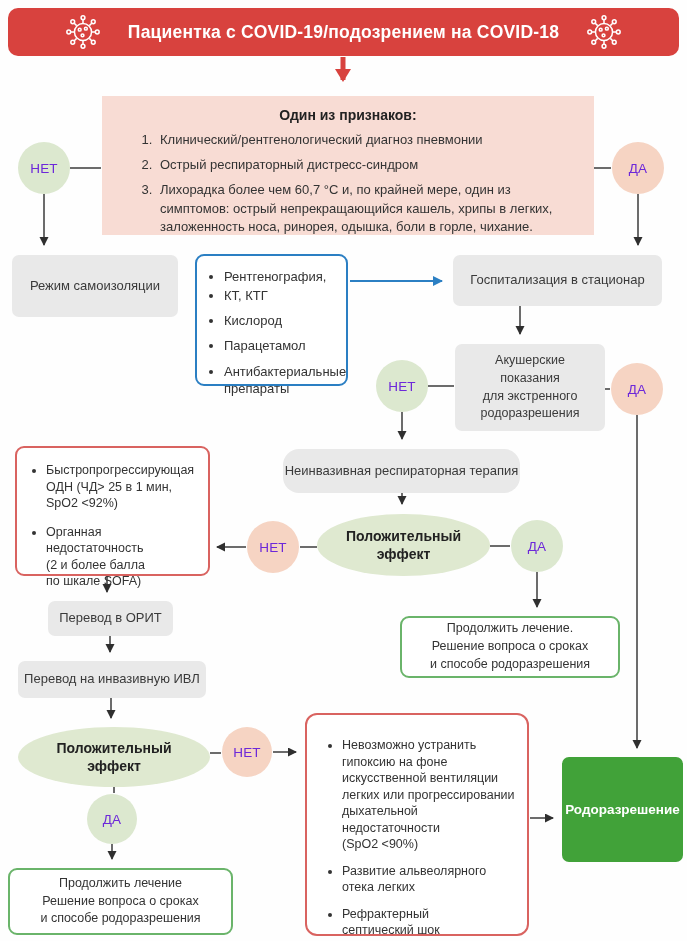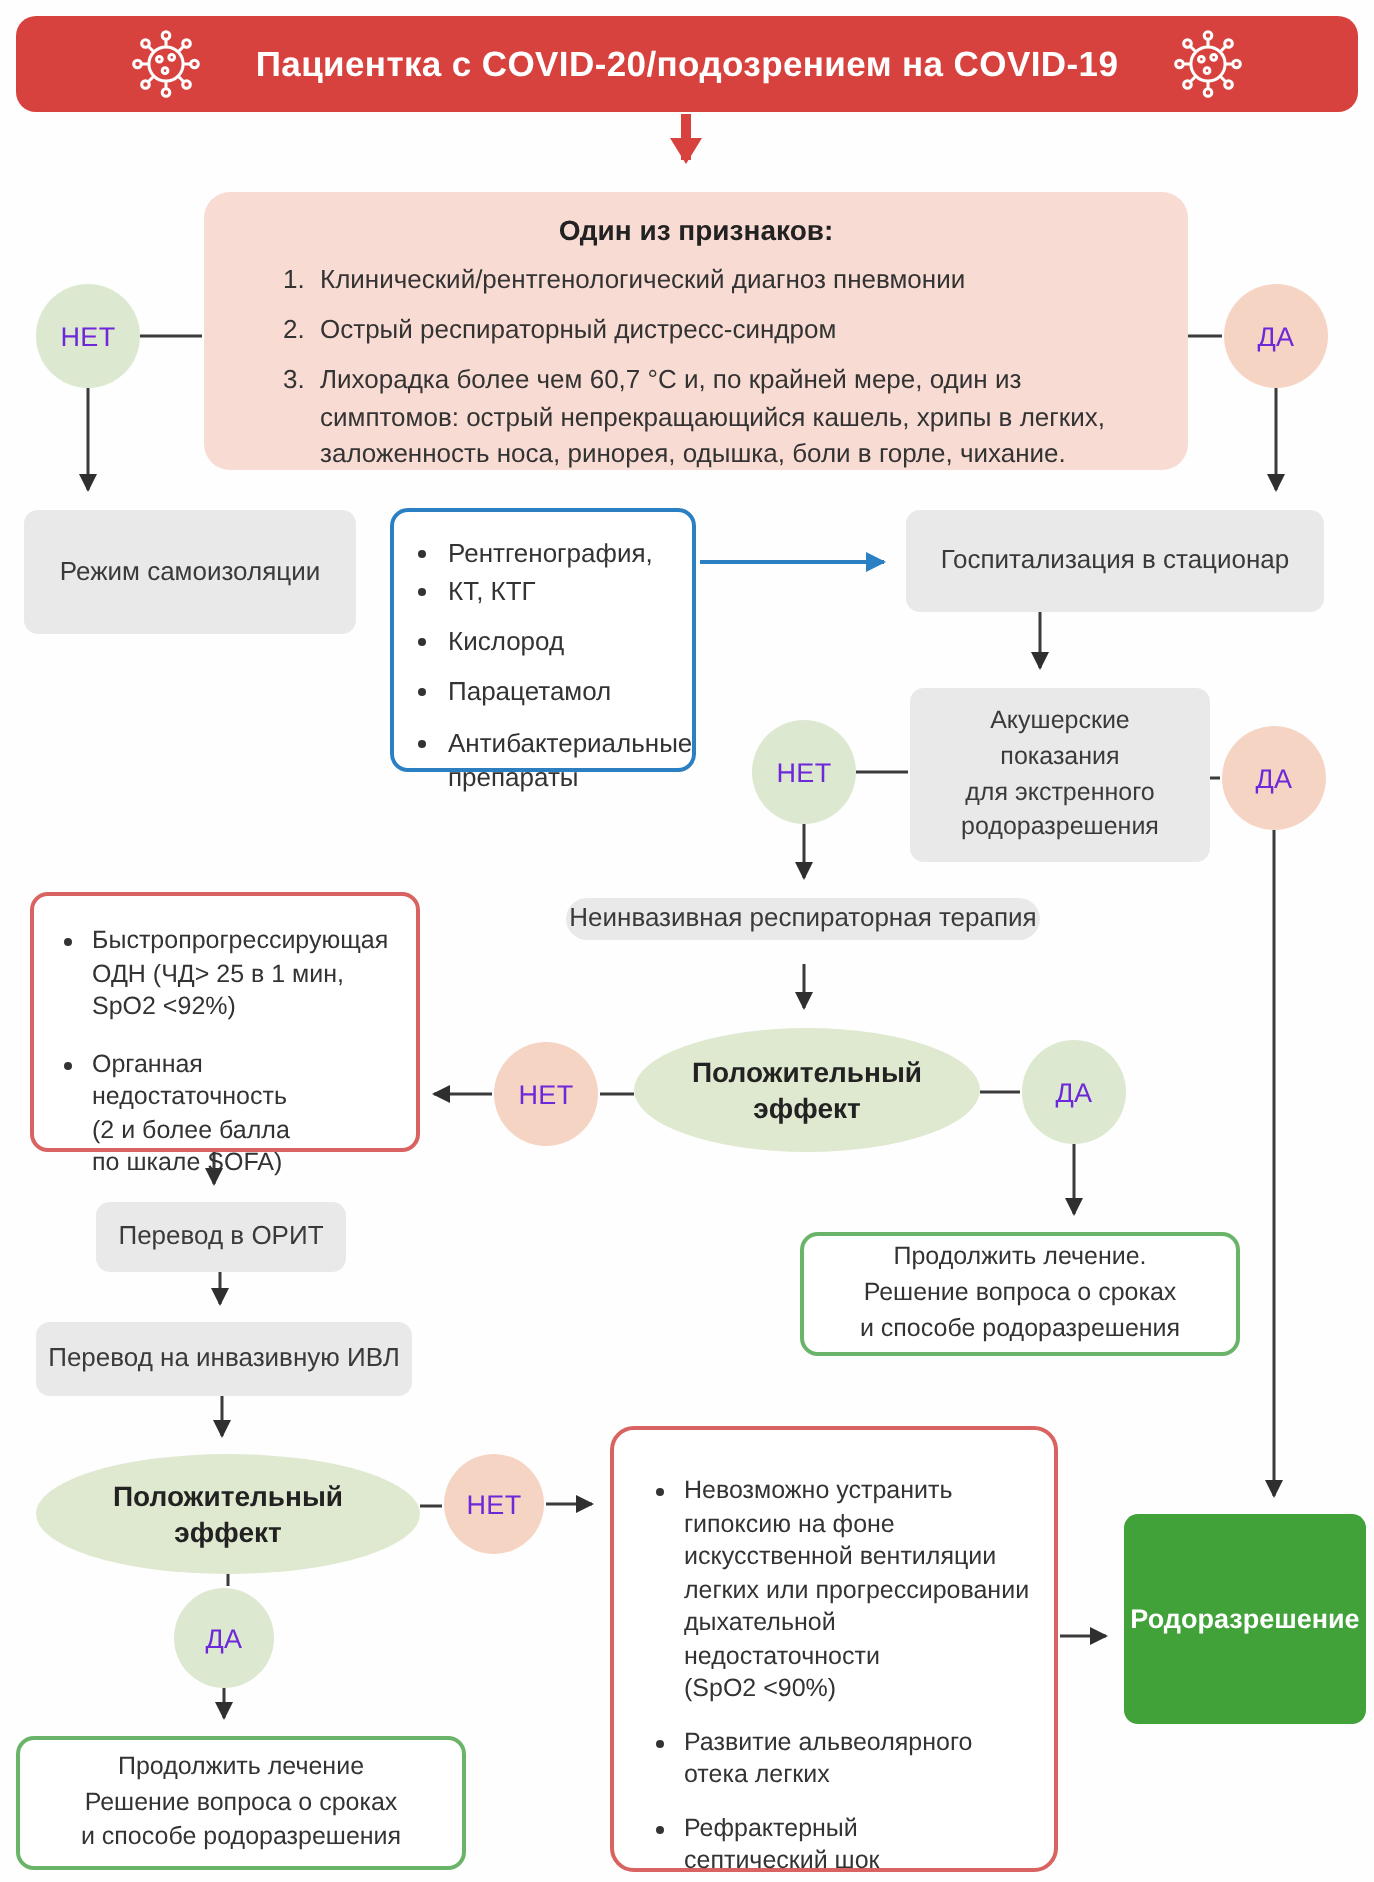--- a/index.html
+++ b/index.html
@@ -12,21 +12,21 @@
   .gray{background:#e9e9e9;border-radius:7px;color:#3a3a3a;font-size:13px;line-height:1.3;}
   .circle{border-radius:50%;font-size:13.5px;color:#6d28d9;letter-spacing:.2px;}
   .c-green{background:#dce8cf;}
   .c-peach{background:#f6d4c3;}
   .ellipse{background:#dfe9d0;border-radius:50%;font-weight:bold;font-size:14px;line-height:1.3;color:#222;}
   .outline{background:#fff;border:2px solid #999;border-radius:9px;align-items:flex-start;justify-content:flex-start;text-align:left;}
   .outline.red{border-color:#d96360;}
   .outline.blue{border-color:#2b7fc3;}
   .outline.greenb{border-color:#6ab46a;align-items:center;justify-content:center;text-align:center;}
   .green-solid{background:#41a239;color:#fff;font-weight:bold;font-size:13.5px;border-radius:7px;}
-  .pink{background:#f8dcd4;border-radius:13px;display:block;padding:9px 26px 6px 26px;}
+  .pink{background:#f8dcd4;border-radius:0;display:block;padding:9px 26px 6px 26px;}
   .pre{white-space:pre-line;}
   .pink .ttl{font-weight:bold;font-size:14px;text-align:center;margin:2px 0 8px 0;color:#222;}
   ol.signs{margin:0;padding-left:28px;font-size:13px;line-height:1.4;text-align:left;color:#333;}
   ol.signs li{margin-bottom:7px;padding-left:4px;}
   ul.bullets{margin:0;padding-left:17px;font-size:12.5px;line-height:1.32;color:#333;text-align:left;}
   ul.bullets li{margin-bottom:8px;white-space:pre-line;}
   .header{
     position:absolute;left:8px;top:8px;width:671px;height:48px;background:#d8423e;border-radius:10px;
     display:flex;align-items:center;justify-content:center;gap:26px;color:#fff;font-weight:bold;
     font-size:17.5px;z-index:2;letter-spacing:.2px;
@@ -94,21 +94,21 @@
       <line x1="13.3" y1="13.3" x2="10.8" y2="10.8"></line>
         <circle cx="9.2" cy="9.2" r="2"></circle>
       <line x1="26.7" y1="13.3" x2="29.2" y2="10.8"></line>
         <circle cx="30.8" cy="9.2" r="2"></circle>
       <line x1="13.3" y1="26.7" x2="10.8" y2="29.2"></line>
         <circle cx="9.2" cy="30.8" r="2"></circle>
       <circle cx="16.5" cy="17.5" r="1.5"></circle>
         <circle cx="23" cy="16.5" r="1.5"></circle>
         <circle cx="19.5" cy="23.5" r="1.5"></circle>
     </svg>
-    <span>Пациентка с COVID-20/подозрением на COVID-19</span>
+    <span>Пациентка с COVID-19/подозрением на COVID-18</span>
     <svg viewBox="0 0 40 40" width="38" height="38" fill="none" stroke="#ffffff" stroke-width="1.6">
       <circle cx="20" cy="20" r="9"></circle>
       <line x1="29.5" y1="20" x2="33" y2="20"></line>
         <circle cx="35" cy="20" r="2"></circle>
       <line x1="20" y1="29.5" x2="20" y2="33"></line>
         <circle cx="20" cy="35" r="2"></circle>
       <line x1="10.5" y1="20" x2="7" y2="20"></line>
         <circle cx="5" cy="20" r="2"></circle>
       <line x1="20" y1="10.5" x2="20" y2="7"></line>
         <circle cx="20" cy="5" r="2"></circle>
@@ -153,21 +153,21 @@
 
   <div class="node gray" style="left:453px;top:255px;width:209px;height:51px;text-align:center;">Госпитализация в стационар</div>
 
   <div class="node gray pre smalltxt" style="left:455px;top:344px;width:150px;height:87px;">Акушерские
 показания
 для экстренного
 родоразрешения</div>
   <div class="node circle c-green" style="left:376px;top:360px;width:52px;height:52px;">НЕТ</div>
   <div class="node circle c-peach" style="left:611px;top:363px;width:52px;height:52px;">ДА</div>
 
-  <div class="node gray" style="left:283px;top:449px;width:237px;height:21px;border-radius:16px;">Неинвазивная респираторная терапия</div>
+  <div class="node gray" style="left:283px;top:449px;width:237px;height:44px;border-radius:16px;">Неинвазивная респираторная терапия</div>
 
   <div class="node ellipse pre" style="left:317px;top:514px;width:173px;height:62px;">Положительный
 эффект</div>
   <div class="node circle c-peach" style="left:247px;top:521px;width:52px;height:52px;">НЕТ</div>
   <div class="node circle c-green" style="left:511px;top:520px;width:52px;height:52px;">ДА</div>
 
   <div class="node outline red" style="left:15px;top:446px;width:195px;height:130px;padding:14px 6px 16px 12px;">
     <ul class="bullets">
       <li style="margin-bottom:12px;">Быстропрогрессирующая
 ОДН (ЧД&gt; 25 в 1 мин,

